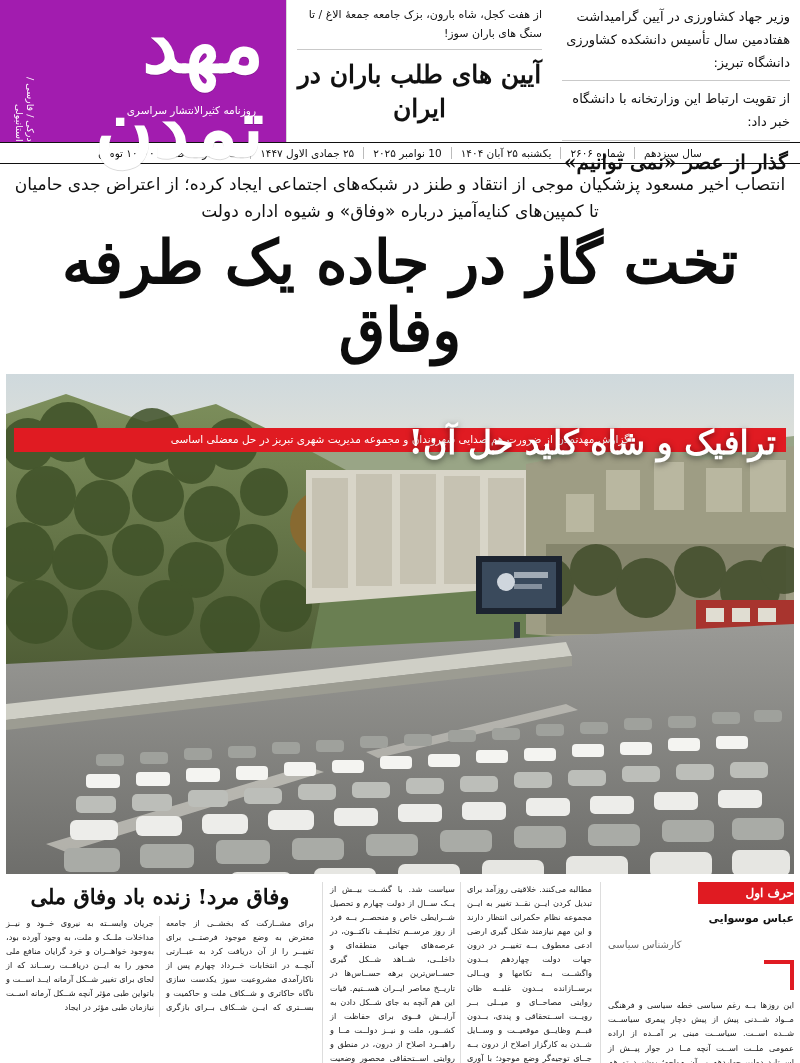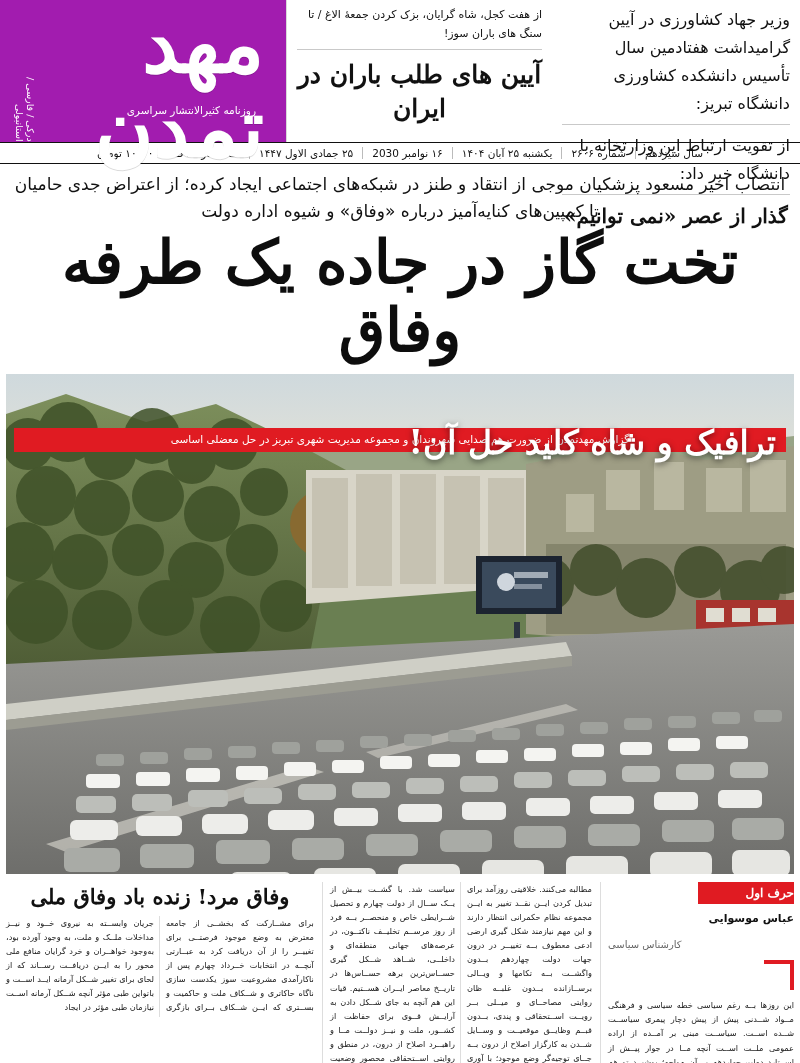--- a/index.html
+++ b/index.html
@@ -49,21 +49,21 @@
     font-family: "DejaVu Serif", serif;
     font-size: 25px; font-weight: bold; line-height: 1.35;
     color: #111; text-align: center; width: 100%;
     padding-top: 8px;
   }
 
   .mast-right {
     flex: 0 0 248px; padding: 6px 10px 0 10px;
   }
   .mast-right p {
-    margin: 0; font-size: 16px; line-height: 1.75; color: #111;
+    margin: 0; font-size: 13px; line-height: 1.75; color: #111;
     text-align: right;
   }
   .mast-right .rule { height: 1px; background: #c9c9c9; margin: 6px 0 7px; }
   .mast-right-title {
     font-family: "DejaVu Serif", serif;
     font-size: 20px; font-weight: bold; text-align: center; color: #111;
     line-height: 1.4;
   }
 
   
@@ -143,38 +143,38 @@
 <div class="page">
 
   <div class="masthead">
     <div class="logo-box">
       <div class="logo-title">مهد تمدن</div>
       <div class="logo-sub">روزنامه کثیرالانتشار سراسری</div>
       <div class="logo-side">درکی / فارسی / استانبولی</div>
     </div>
 
     <div class="mast-mid">
-      <div class="mast-mid-kicker">از هفت کجل، شاه گرایان، بزک کردن جمعهٔ الاغ / تا سنگ های باران سوز!</div>
+      <div class="mast-mid-kicker">از هفت کجل، شاه بارون، بزک جامعه جمعهٔ الاغ / تا سنگ های باران سوز!</div>
       <div class="mast-mid-title">آیین های طلب باران در ایران</div>
     </div>
 
     <div class="mast-right">
       <p>وزیر جهاد کشاورزی در آیین گرامیداشت هفتادمین سال تأسیس دانشکده کشاورزی دانشگاه تبریز:</p>
       <div class="rule"></div>
       <p>از تقویت ارتباط این وزارتخانه با دانشگاه خبر داد:</p>
       <div class="rule"></div>
       <div class="mast-right-title">گذار از عصر «نمی توانیم»</div>
     </div>
   </div>
 
   <div class="infobar">
     <span>سال سیزدهم</span>
     <span>شماره ۲۶۰۶</span>
     <span>یکشنبه ۲۵ آبان ۱۴۰۴</span>
-    <span>۱۶ نوامبر 2030</span>
+    <span>10 نوامبر ۲۰۲۵</span>
     <span>۲۵ جمادی الاول ۱۴۴۷</span>
     <span>تک شماره ۸ صفحه ۱۰۰۰۰ تومان</span>
   </div>
 
   <div class="lead-kicker">انتصاب اخیر مسعود پزشکیان موجی از انتقاد و طنز در شبکه‌های اجتماعی ایجاد کرده؛ از اعتراض جدی حامیان تا کمپین‌های کنایه‌آمیز درباره «وفاق» و شیوه اداره دولت</div>
   <div class="lead-title">تخت گاز در جاده یک طرفه وفاق</div>
 
   <div class="photo-wrap">
     <svg viewBox="0 0 788 500" preserveAspectRatio="none">
       <defs>

